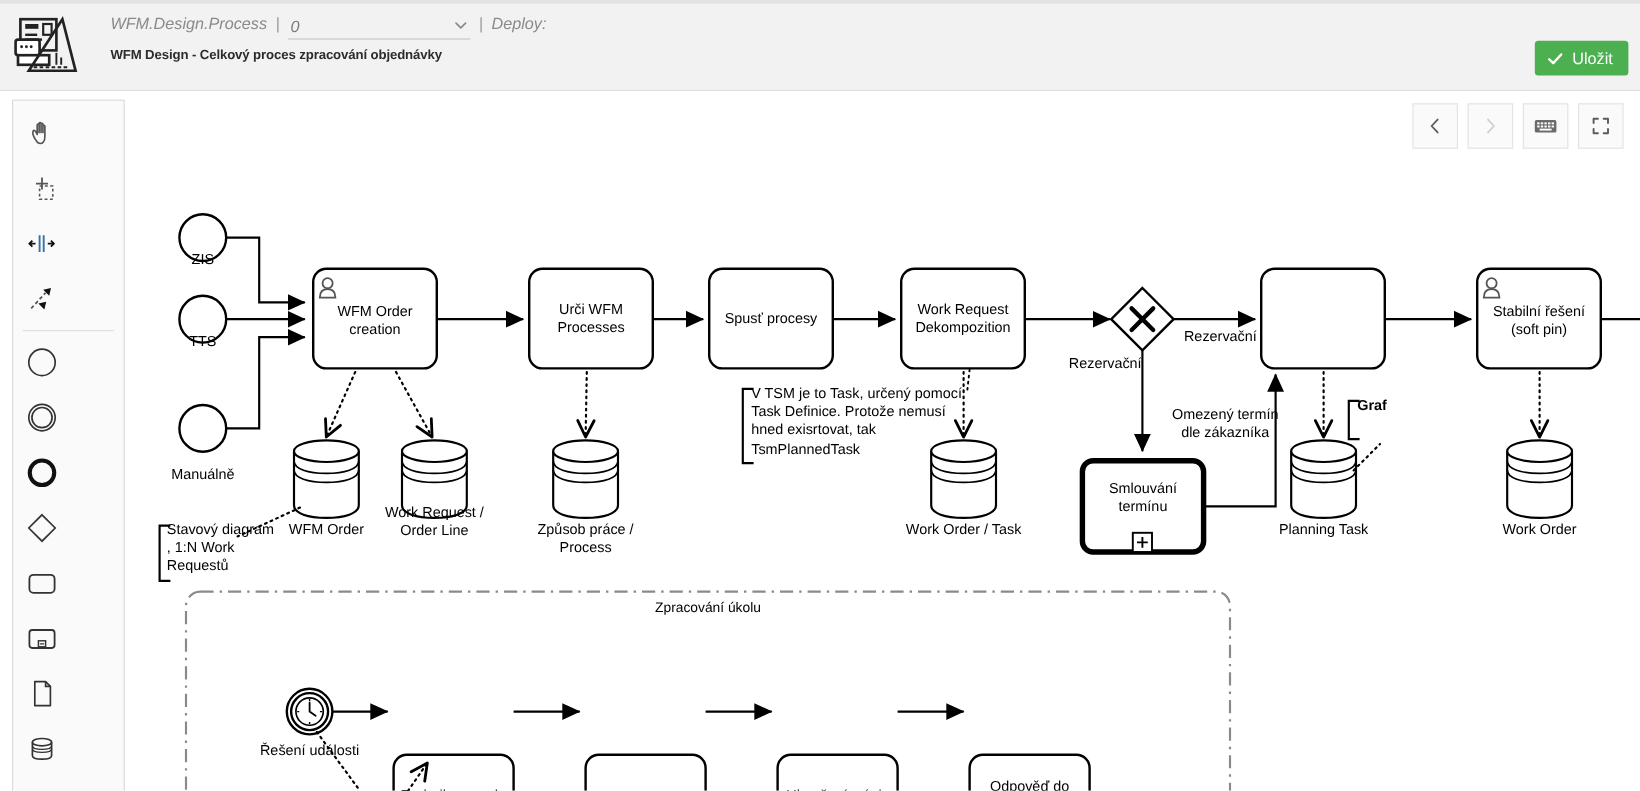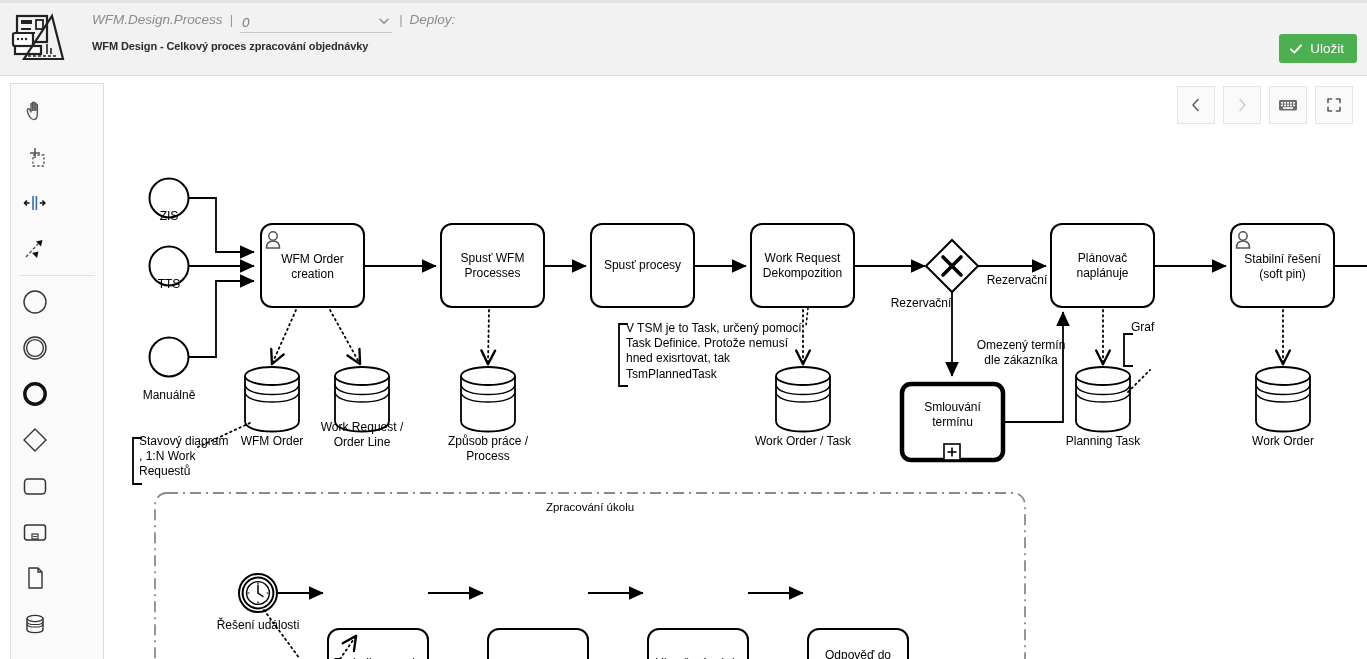--- a/index.html
+++ b/index.html
@@ -439,29 +439,27 @@
       <path d="M264 534 L300 583" fill="none" stroke="#000" stroke-width="1.8" stroke-dasharray="1.5 3.6" stroke-linecap="round"></path>
       <path d="M340 583 L356 560" fill="none" stroke="#000" stroke-width="1.8" stroke-dasharray="1.5 3.6" stroke-linecap="round" marker-end="url(#arrOpen)"></path>
     </svg>
 
     <div class="lbl" style="left:129px; top:133px; width:80px;">ZIS</div>
     <div class="lbl" style="left:129px; top:201px; width:80px;">TTS</div>
     <div class="lbl" style="left:129px; top:292px; width:80px;margin-top:20px;">Manuálně</div>
 
     <div class="lbl task" style="left:266px; top:160px; width:93px; height:62px;">WFM Order
 creation</div>
-    <div class="lbl task" style="left:443px; top:148px; width:99px; height:83px;">Spusť WFM
+    <div class="lbl task" style="left:443px; top:148px; width:99px; height:83px;">Urči WFM
 Processes</div>
     <div class="lbl task" style="left:593px; top:148px; width:99px; height:83px;">Spusť procesy</div>
     <div class="lbl task" style="left:753px; top:148px; width:99px; height:83px;">Work Request
 Dekompozition</div>
     <div class="lbl task" style="left:904px; top:308px; width:97px; height:62px;">Smlouvání
 termínu</div>
-    <div class="lbl task" style="left:1053px; top:148px; width:99px; height:83px;">Plánovač
-naplánuje</div>
     <div class="lbl task" style="left:1233px; top:160px; width:99px; height:62px;">Stabilní řešení
 (soft pin)</div>
 
     <div class="lbl" style="left:861px; top:220px; width:120px;">Rezervační</div>
     <div class="lbl" style="left:962px; top:197px; width:110px;">Rezervační</div>
     <div class="lbl" style="left:961px; top:262px; width:120px;">Omezený termín
 dle zákazníka</div>
 
     <div class="lbl" style="left:222px; top:358px; width:100px;">WFM Order</div>
     <div class="lbl" style="left:312px; top:344px; width:100px;">Work Request /
@@ -472,21 +470,21 @@
     <div class="lbl" style="left:1053px; top:358px; width:100px;">Planning Task</div>
     <div class="lbl" style="left:1233px; top:358px; width:100px;">Work Order</div>
 
     <div class="annot" style="left:139px; top:358px;">Stavový diagram
 , 1:N Work
 Requestů</div>
     <div class="annot" style="left:626px; top:245px;">V TSM je to Task, určený pomocí
 Task Definice. Protože nemusí
 hned exisrtovat, tak
 TsmPlannedTask</div>
-    <div class="annot" style="left:1131px; top:244px;">Graf</div>
+    <div class="annot" style="left:1131px; top:255px;font-weight:bold;">Graf</div>
 
     <div class="group-title" style="left:505px; top:425px; width:170px; text-align:center;">Zpracování úkolu</div>
 
     <div class="lbl" style="left:198px; top:542px; width:120px;">Řešení události</div>
     <div class="lbl task" style="left:330px; top:553px; width:96px; height:83px;">Technik provede
 práci</div>
     <div class="lbl task" style="left:490px; top:553px; width:96px; height:83px;">Práce s KZ</div>
     <div class="lbl task" style="left:650px; top:553px; width:96px; height:83px;">Ukončení, zápis
 výsledku</div>
     <div class="lbl task" style="left:810px; top:553px; width:96px; height:83px;">Odpověď do

